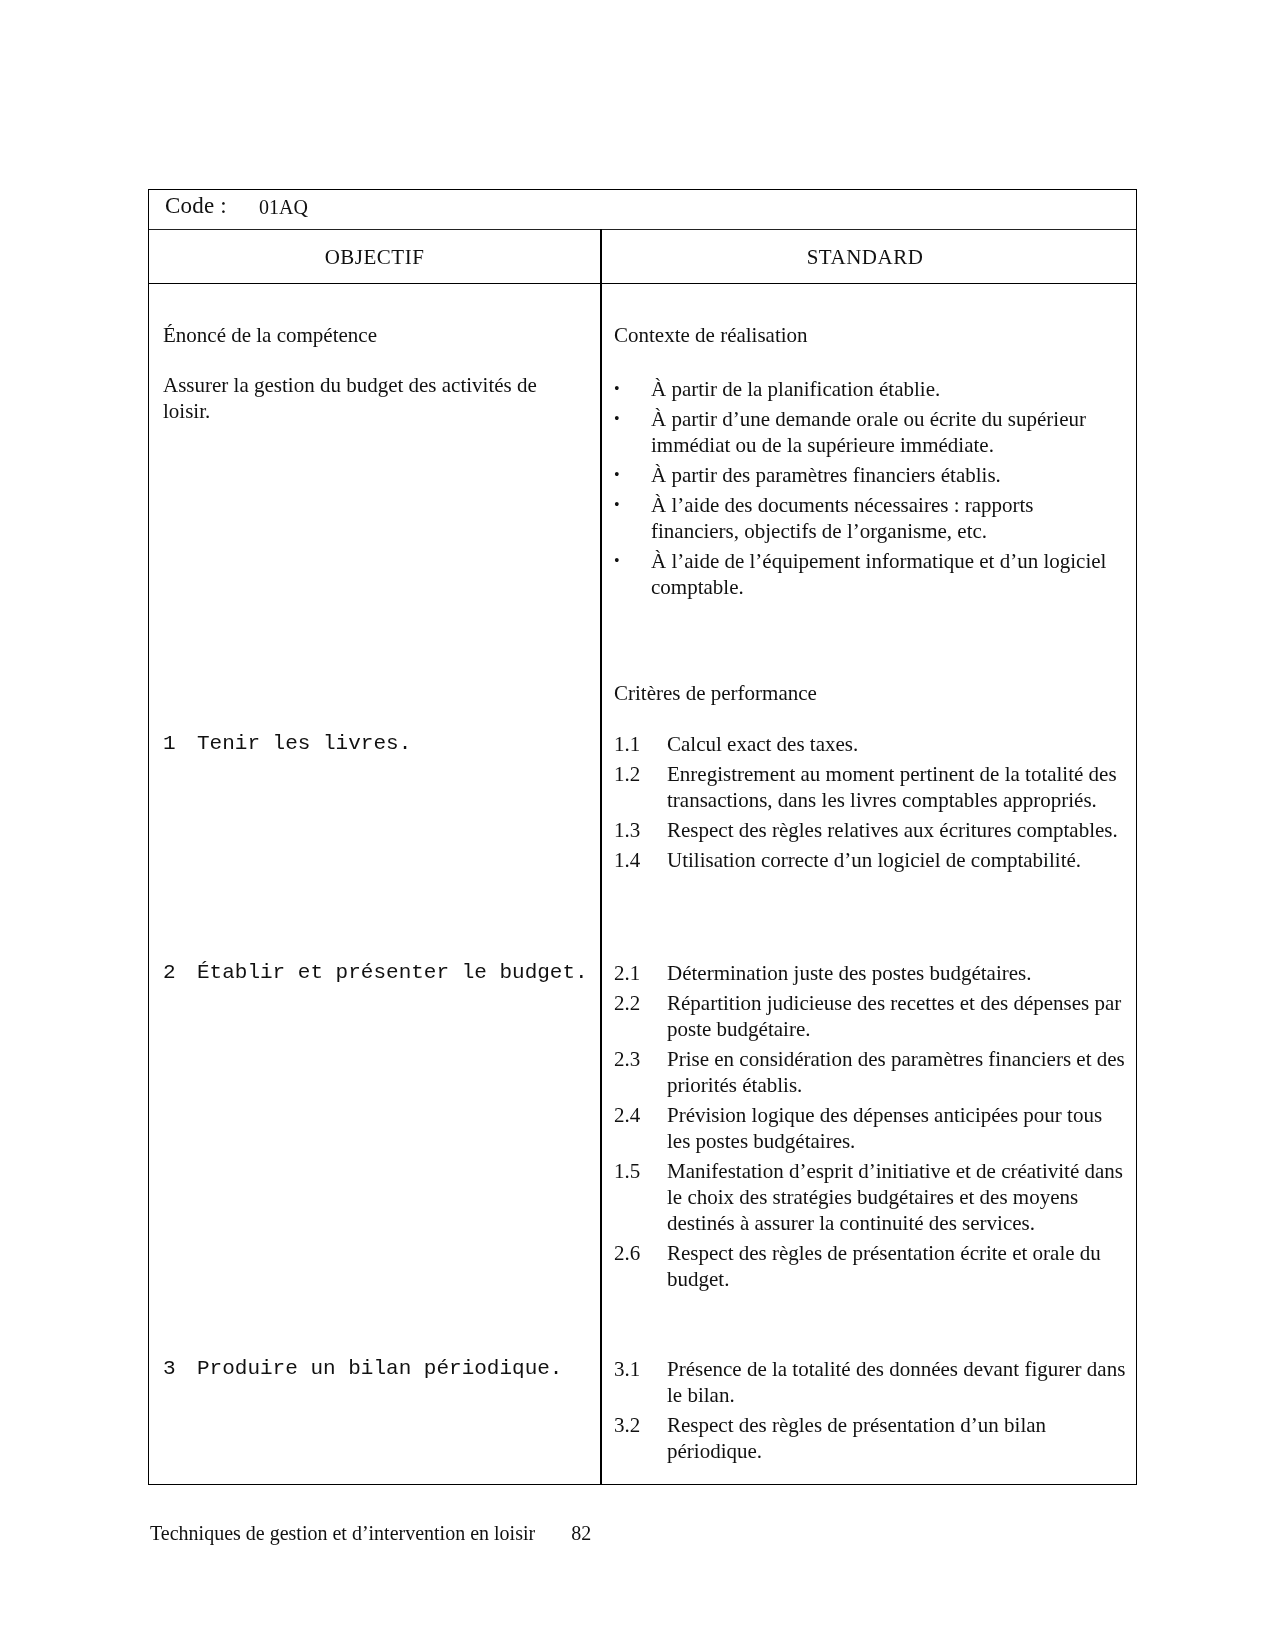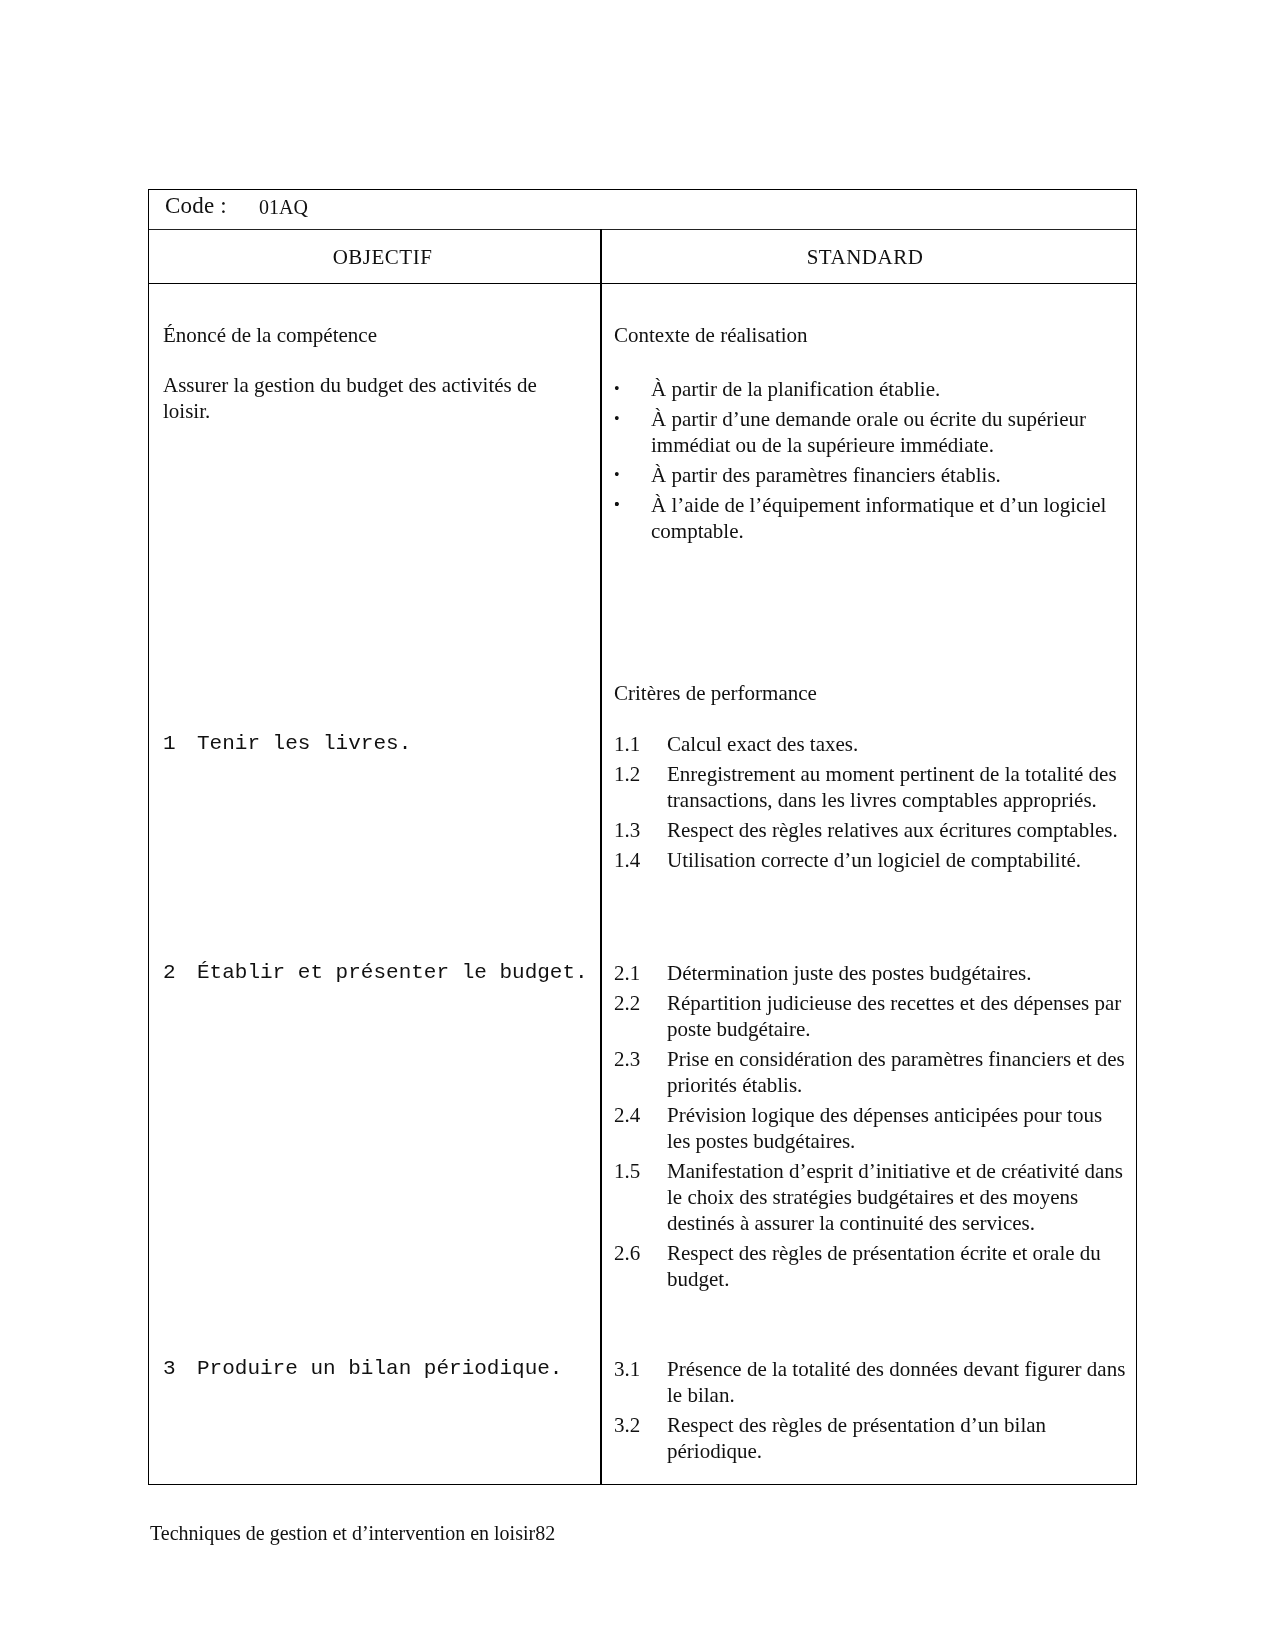--- a/index.html
+++ b/index.html
@@ -9,21 +9,21 @@
            border: 1.5px solid #000; box-sizing: border-box; }
   .code-row { position: absolute; left: 0; top: 0; right: 0; height: 39px;
               border-bottom: 1.5px solid #222; }
   .code-label { position: absolute; left: 16px; top: 3px; font-size: 23px; letter-spacing: 0.2px; }
   .code-value { position: absolute; left: 110px; top: 6px; font-size: 20px; }
   .divider { position: absolute; left: 451px; top: 39px; bottom: 0; width: 0;
              border-left: 2.5px solid #000; }
   .head-row { position: absolute; left: 0; right: 0; top: 39px; height: 54px;
               border-bottom: 1.5px solid #000; }
   .head-cell { position: absolute; top: 16px; font-size: 21px; letter-spacing: 0.5px; text-align: center; }
-  .head-obj { left: 8px; width: 451px; }
+  .head-obj { left: 0; width: 451px; }
   .head-std { left: 452px; width: 528px; }
 
   .abs { position: absolute; }
   .h { font-weight: normal; font-size: 21px; }
   .t { font-size: 21px; line-height: 26px; }
 
   
   .lc { left: 14px; width: 420px; }
   .rc { left: 465px; width: 510px; }
 
@@ -32,21 +32,21 @@
   .bullet .dot { position: absolute; left: 0; top: 0; width: 20px; font-size: 16px; }
 
   .crit-list { position: absolute; left: 465px; width: 512px; }
   .crit { position: relative; padding-left: 53px; font-size: 21px; line-height: 26px; margin-bottom: 4px; }
   .crit .num { position: absolute; left: 0; top: 0; }
 
   .elem { position: absolute; left: 14px; font-size: 21px; line-height: 26px; font-family: Liberation Mono, monospace; }
   .elem .num { display: inline-block; width: 34px; }
 
   .footer { position: absolute; left: 150px; top: 1522px; font-size: 20px; }
-  .footer .page { }
+  .footer .page { margin-left: 36px; }
 </style>
 </head>
 <body>
 
 <div class="table">
   <div class="code-row">
     <span class="code-label">Code :</span>
     <span class="code-value">01AQ</span>
   </div>
   <div class="head-row">
@@ -56,21 +56,21 @@
   <div class="divider"></div>
 
   <div class="abs h lc" style="top:133px;">Énoncé de la compétence</div>
   <div class="abs h rc" style="top:133px;">Contexte de réalisation</div>
 
   <div class="abs t lc" style="top:182px;">Assurer la gestion du budget des activités de loisir.</div>
   <div class="bullet-list" style="top:186px;">
     <div class="bullet"><span class="dot">•</span><span>À partir de la planification établie.</span></div>
     <div class="bullet"><span class="dot">•</span><span>À partir d’une demande orale ou écrite du supérieur immédiat ou de la supérieure immédiate.</span></div>
     <div class="bullet"><span class="dot">•</span><span>À partir des paramètres financiers établis.</span></div>
-    <div class="bullet"><span class="dot">•</span></div>
+    <div class="bullet"><span class="dot">•</span><span>À l’aide des documents nécessaires : rapports financiers, objectifs de l’organisme, etc.</span></div>
     <div class="bullet"><span class="dot">•</span><span>À l’aide de l’équipement informatique et d’un logiciel comptable.</span></div>
   </div>
 
   <div class="elem" style="top:541px;">
     <span class="num">1</span><span>Tenir les livres.</span>
   </div>
   <div class="elem" style="top:770px;">
     <span class="num">2</span><span>Établir et présenter le budget.</span>
   </div>
   <div class="elem" style="top:1166px;">

